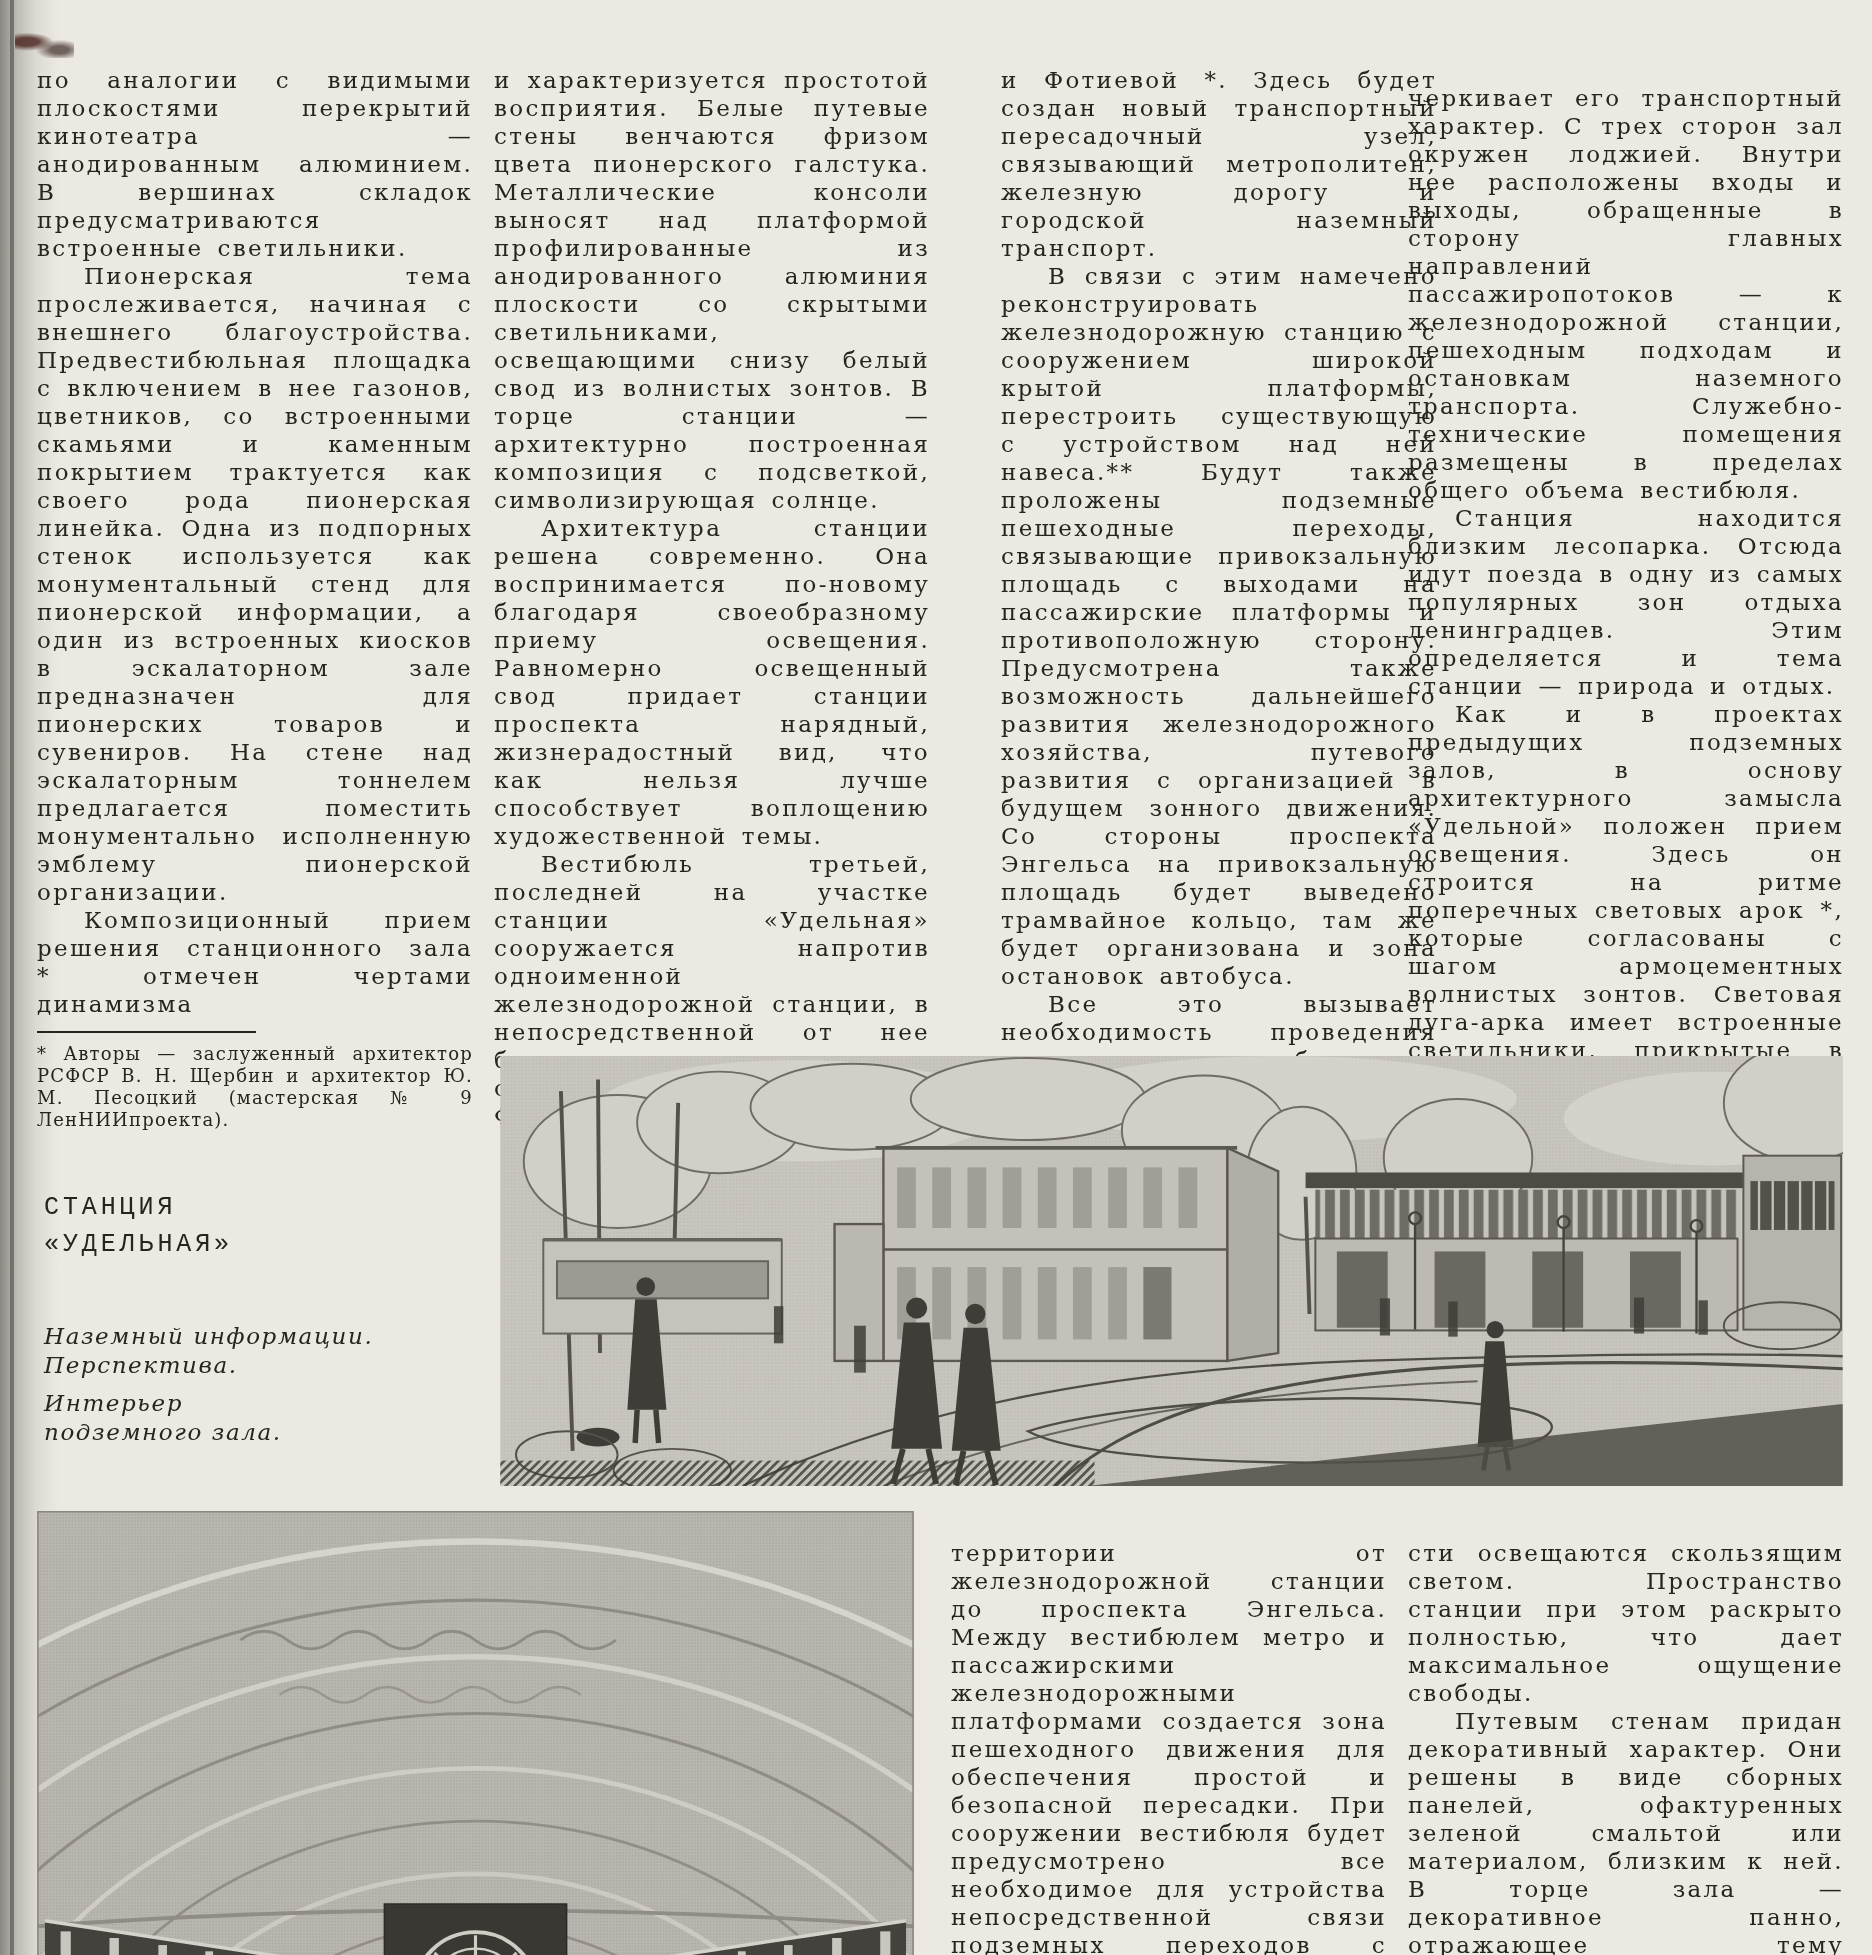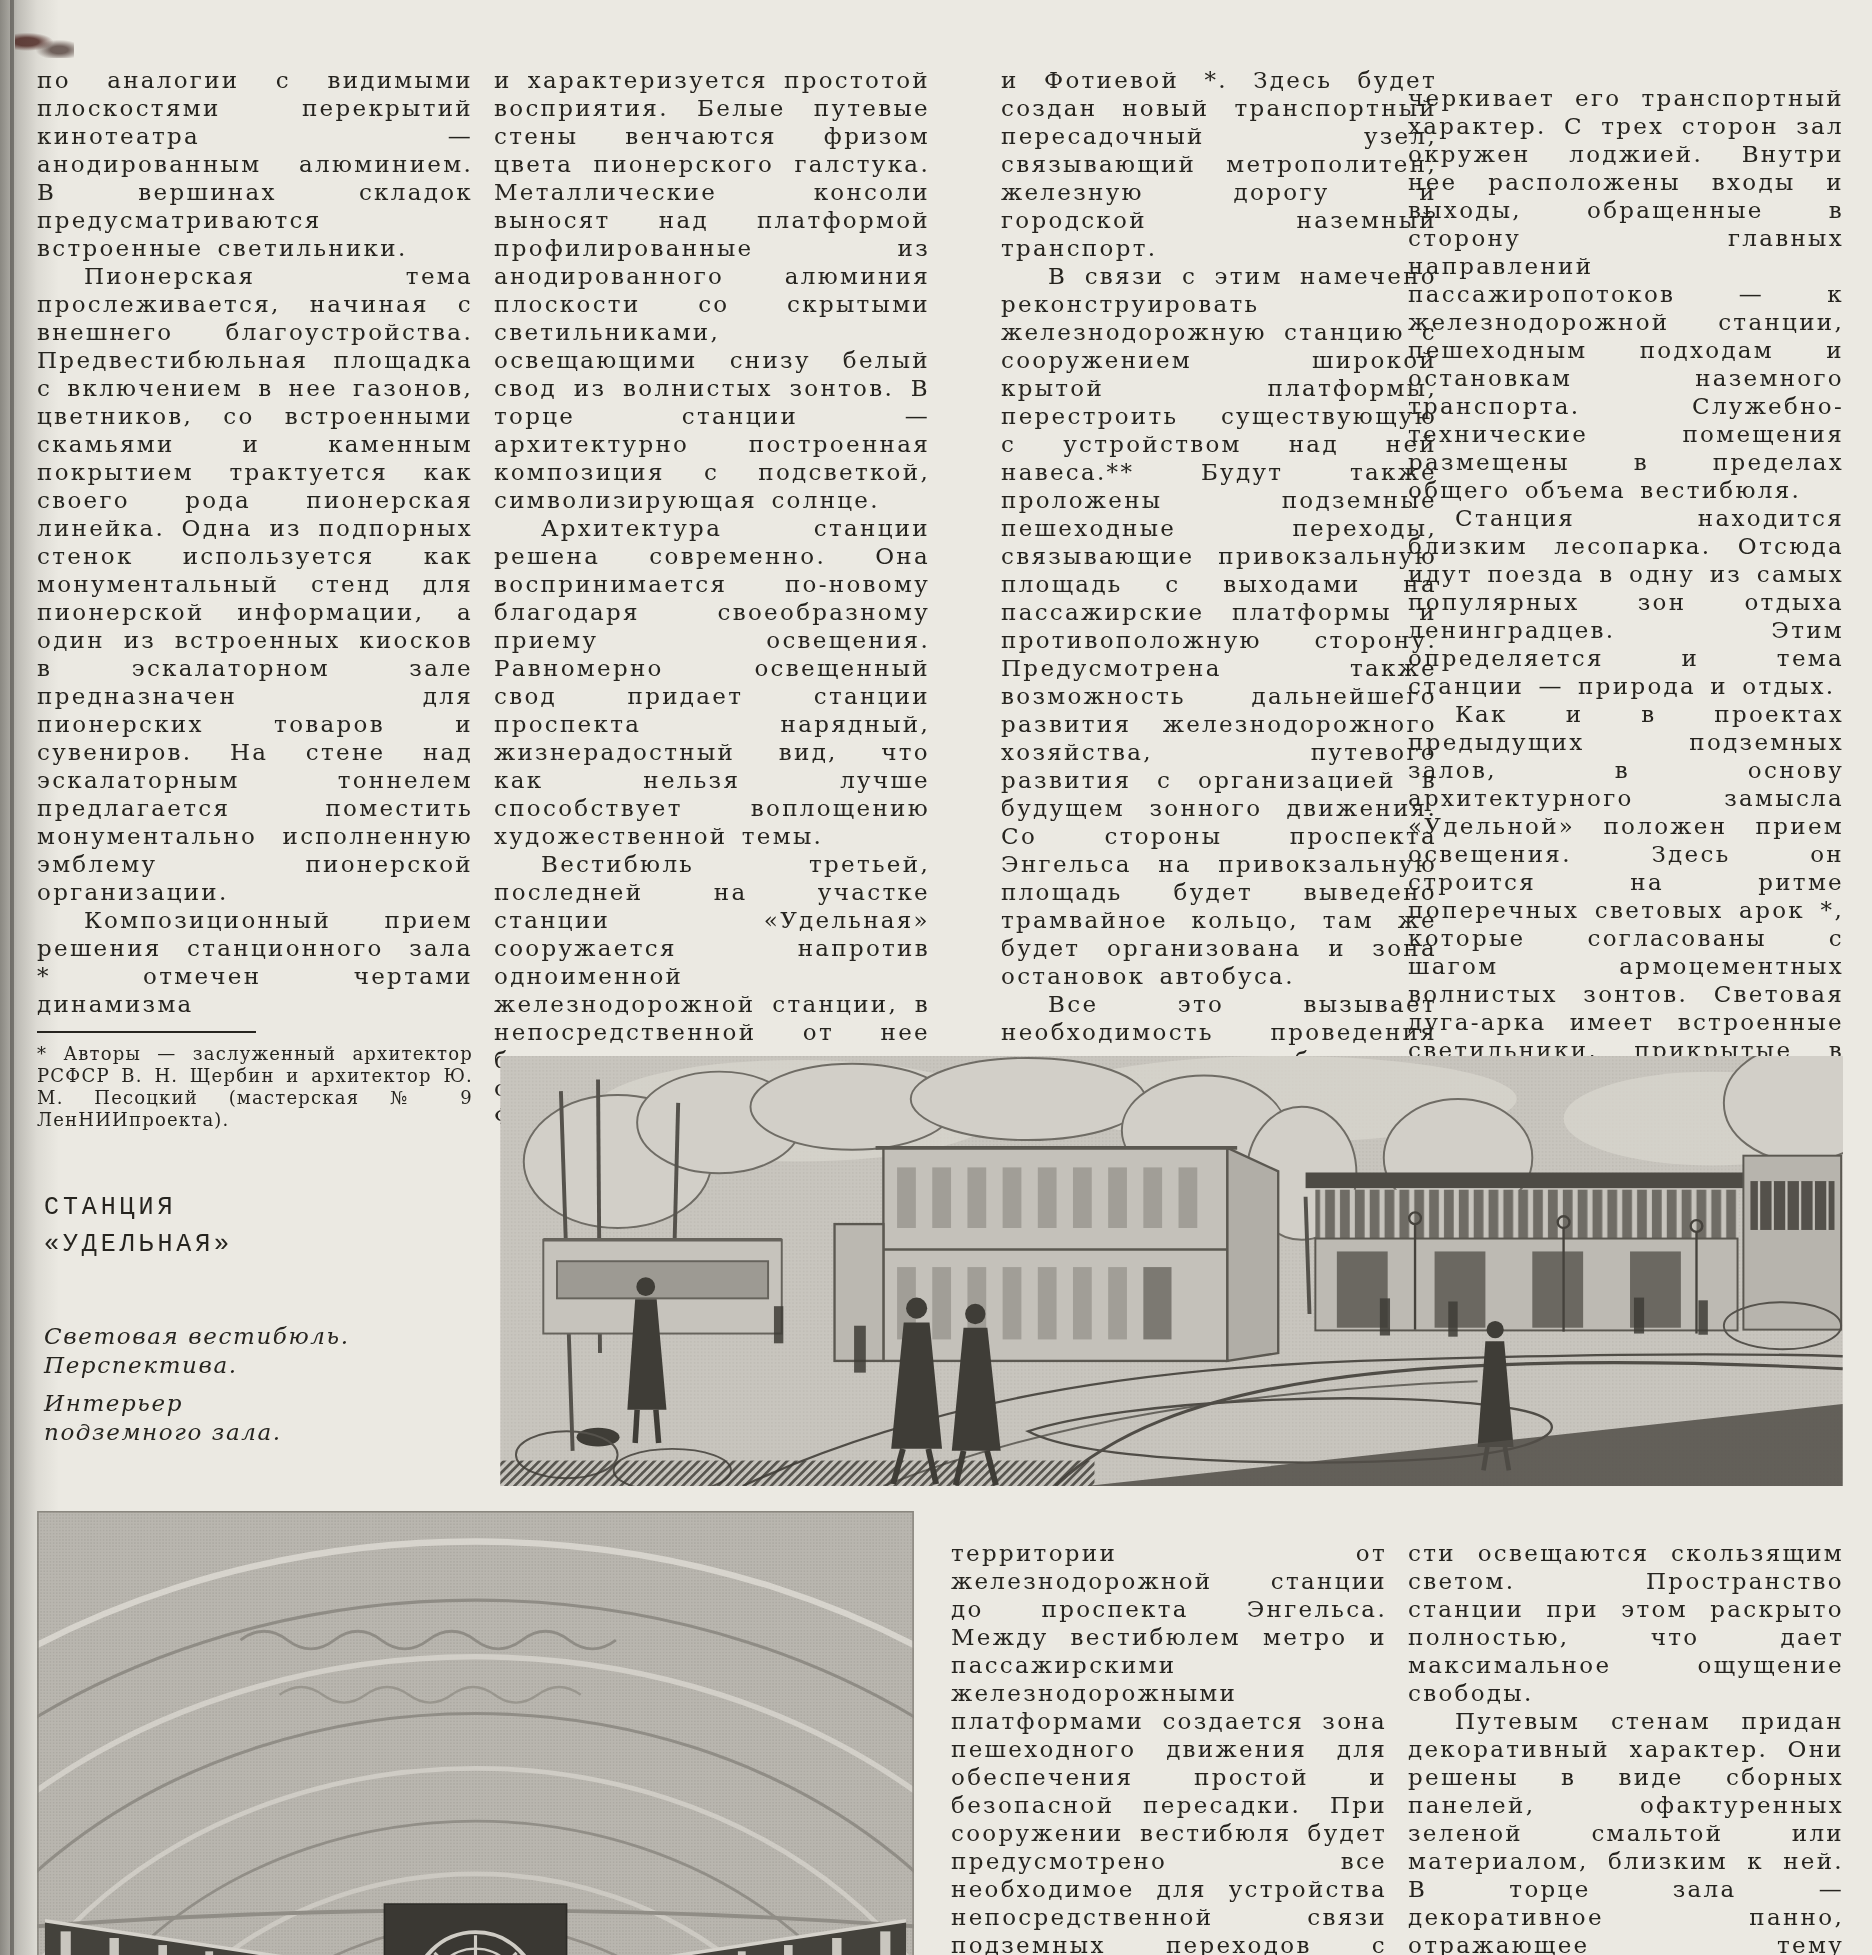--- a/index.html
+++ b/index.html
@@ -67,21 +67,21 @@
 
   <div class="col" style="left:1408px;top:84px;">
     <p class="cont">черкивает его транспортный характер. С трех сторон зал окружен лоджией. Внутри нее расположены входы и выходы, обращенные в сторону главных направлений пассажиропотоков — к железнодорожной станции, пешеходным подходам и остановкам наземного транспорта. Служебно-технические помещения размещены в пределах общего объема вестибюля.</p>
     <p>Станция находится близким лесопарка. Отсюда идут поезда в одну из самых популярных зон отдыха ленинградцев. Этим определяется и тема станции — природа и отдых.</p>
     <p>Как и в проектах предыдущих подземных залов, в основу архитектурного замысла «Удельной» положен прием освещения. Здесь он строится на ритме поперечных световых арок *, которые согласованы с шагом армоцементных волнистых зонтов. Световая дуга-арка имеет встроенные светильники, прикрытые в центральной своей части рассеивающей решеткой. Боковые плоско-</p>
   </div>
 
   <div class="captions">
     <div class="station-title">СТАНЦИЯ
 «УДЕЛЬНАЯ»</div>
-    <div class="caption-item c1">Световая вестибюль.
+    <div class="caption-item c1">Наземный информации.
 Перспектива.</div>
     <div class="caption-item c2">Интерьер
 подземного зала.</div>
   </div>
 
   <div class="illu" style="left:500px;top:1056px;">
     <svg width="1343" height="430" viewBox="0 0 3434 1100">
       <defs>
         <pattern id="ht1" width="9" height="9" patternUnits="userSpaceOnUse">
           <circle cx="2" cy="2" r="1.4" fill="#5a574f" opacity="0.22"></circle>

